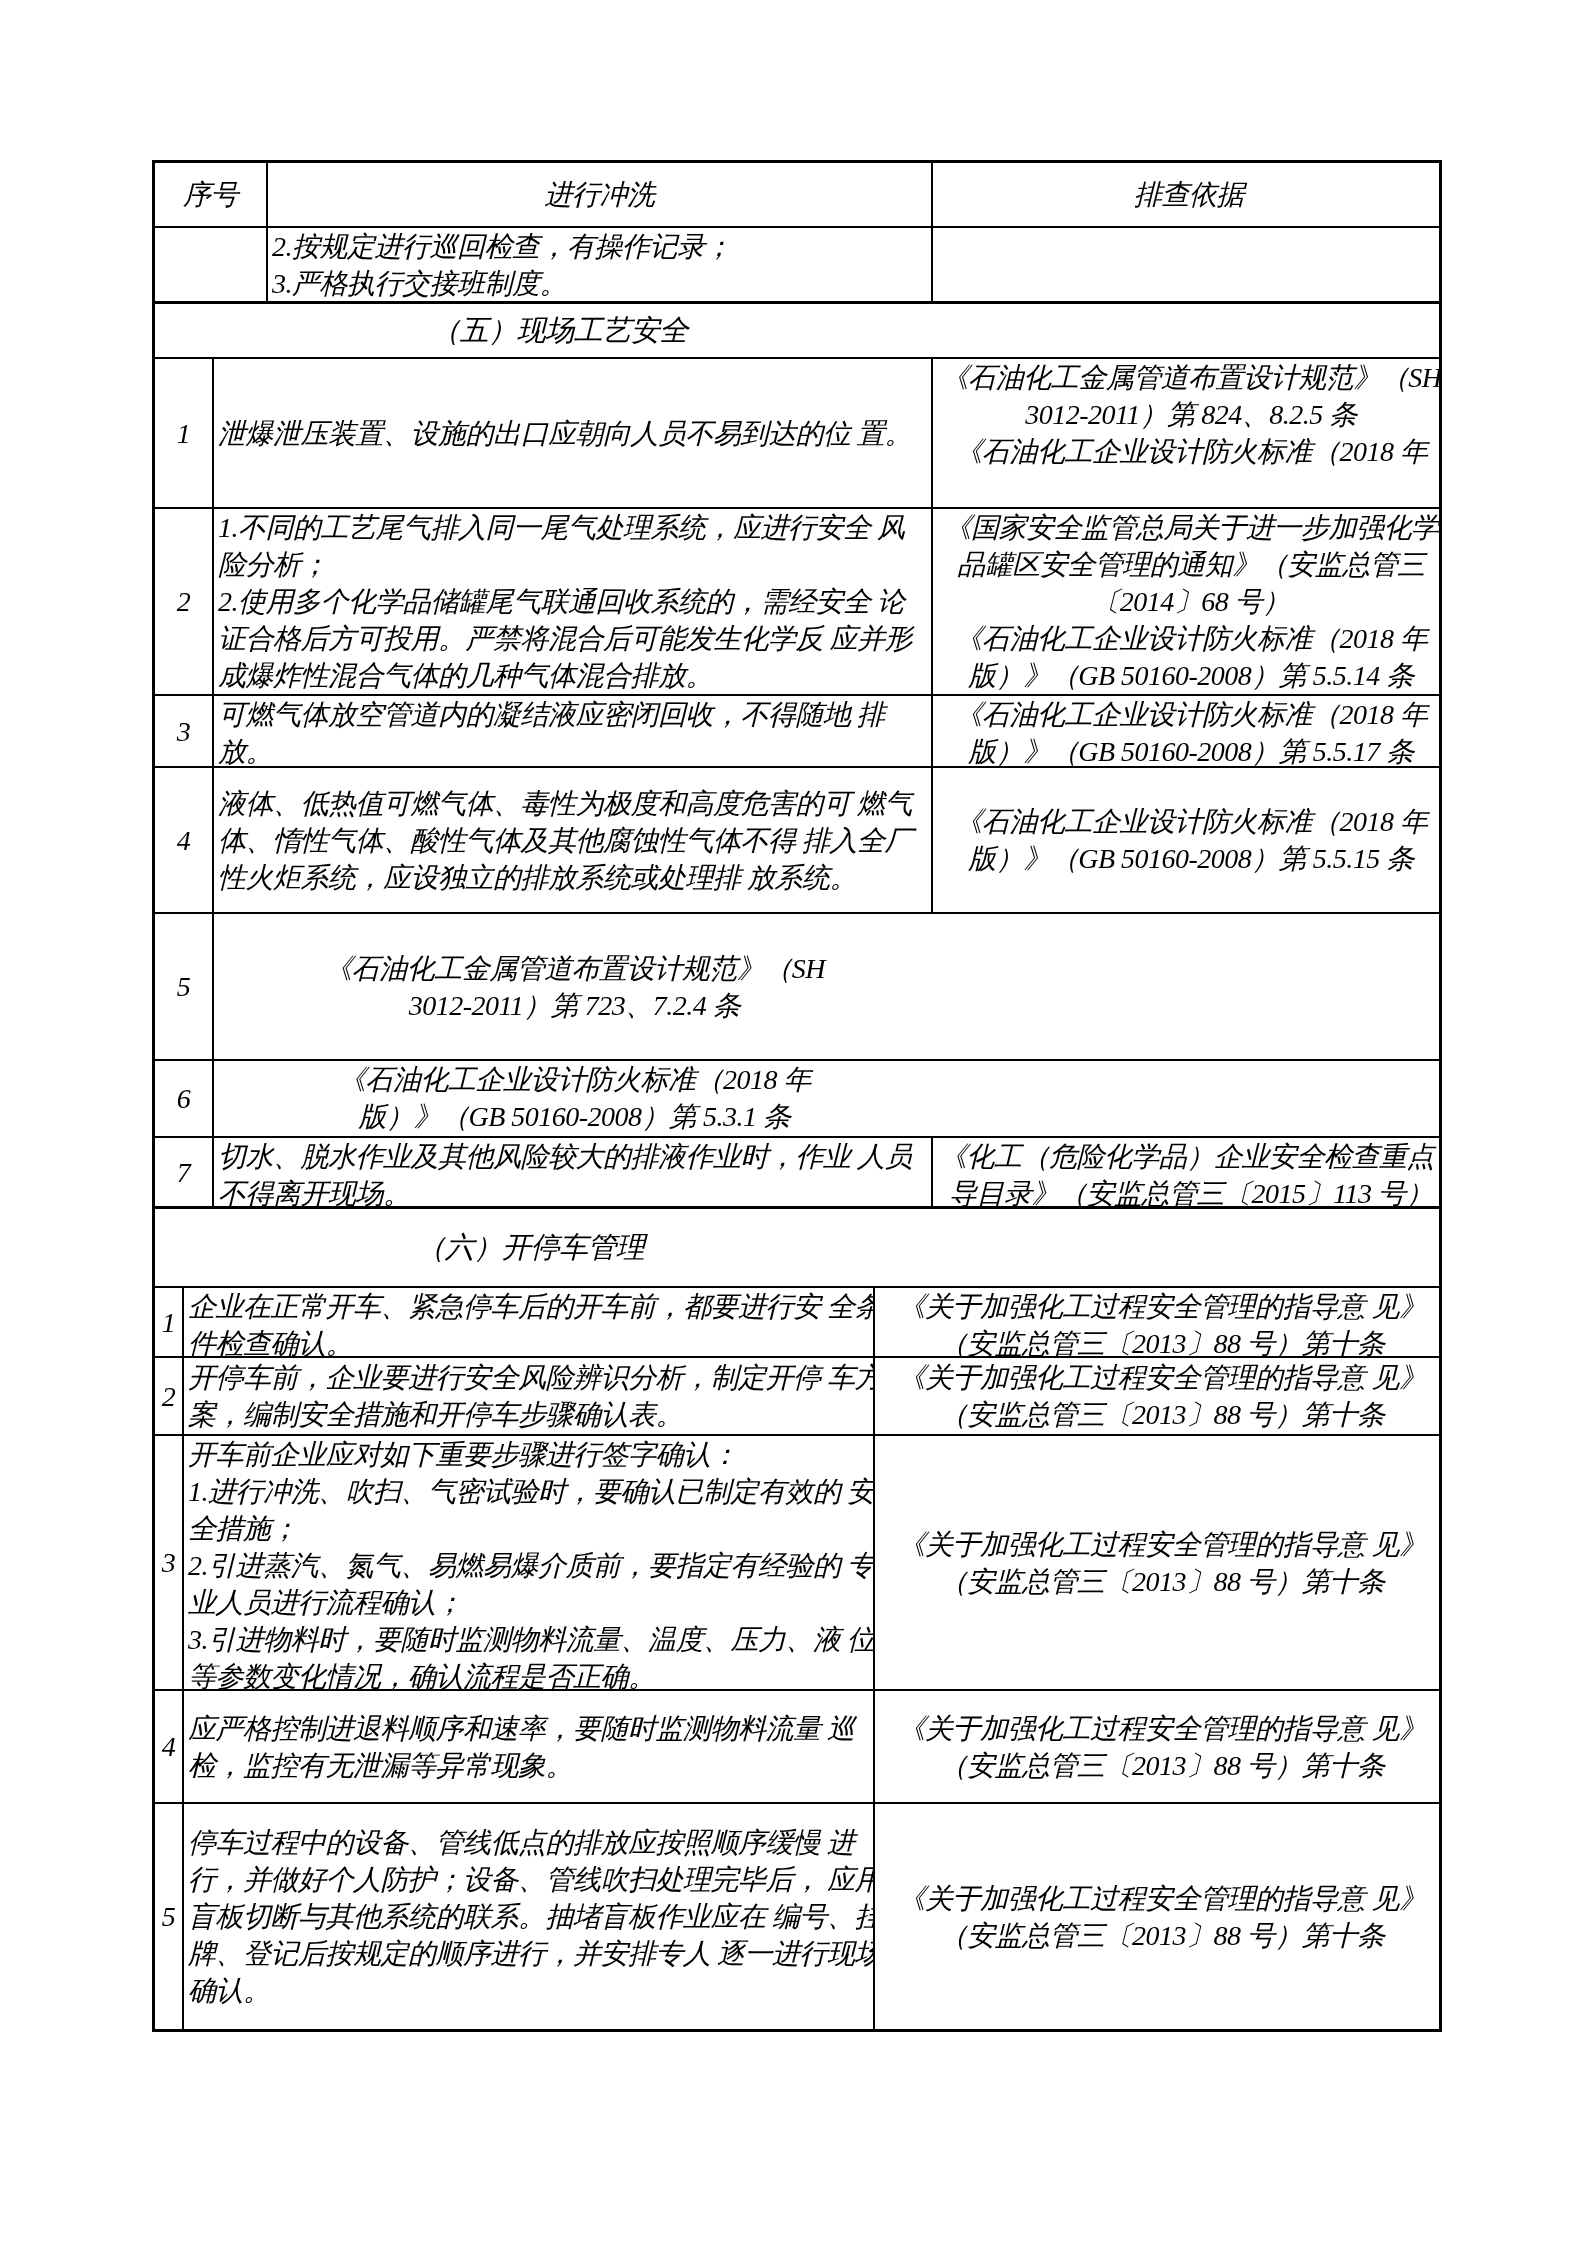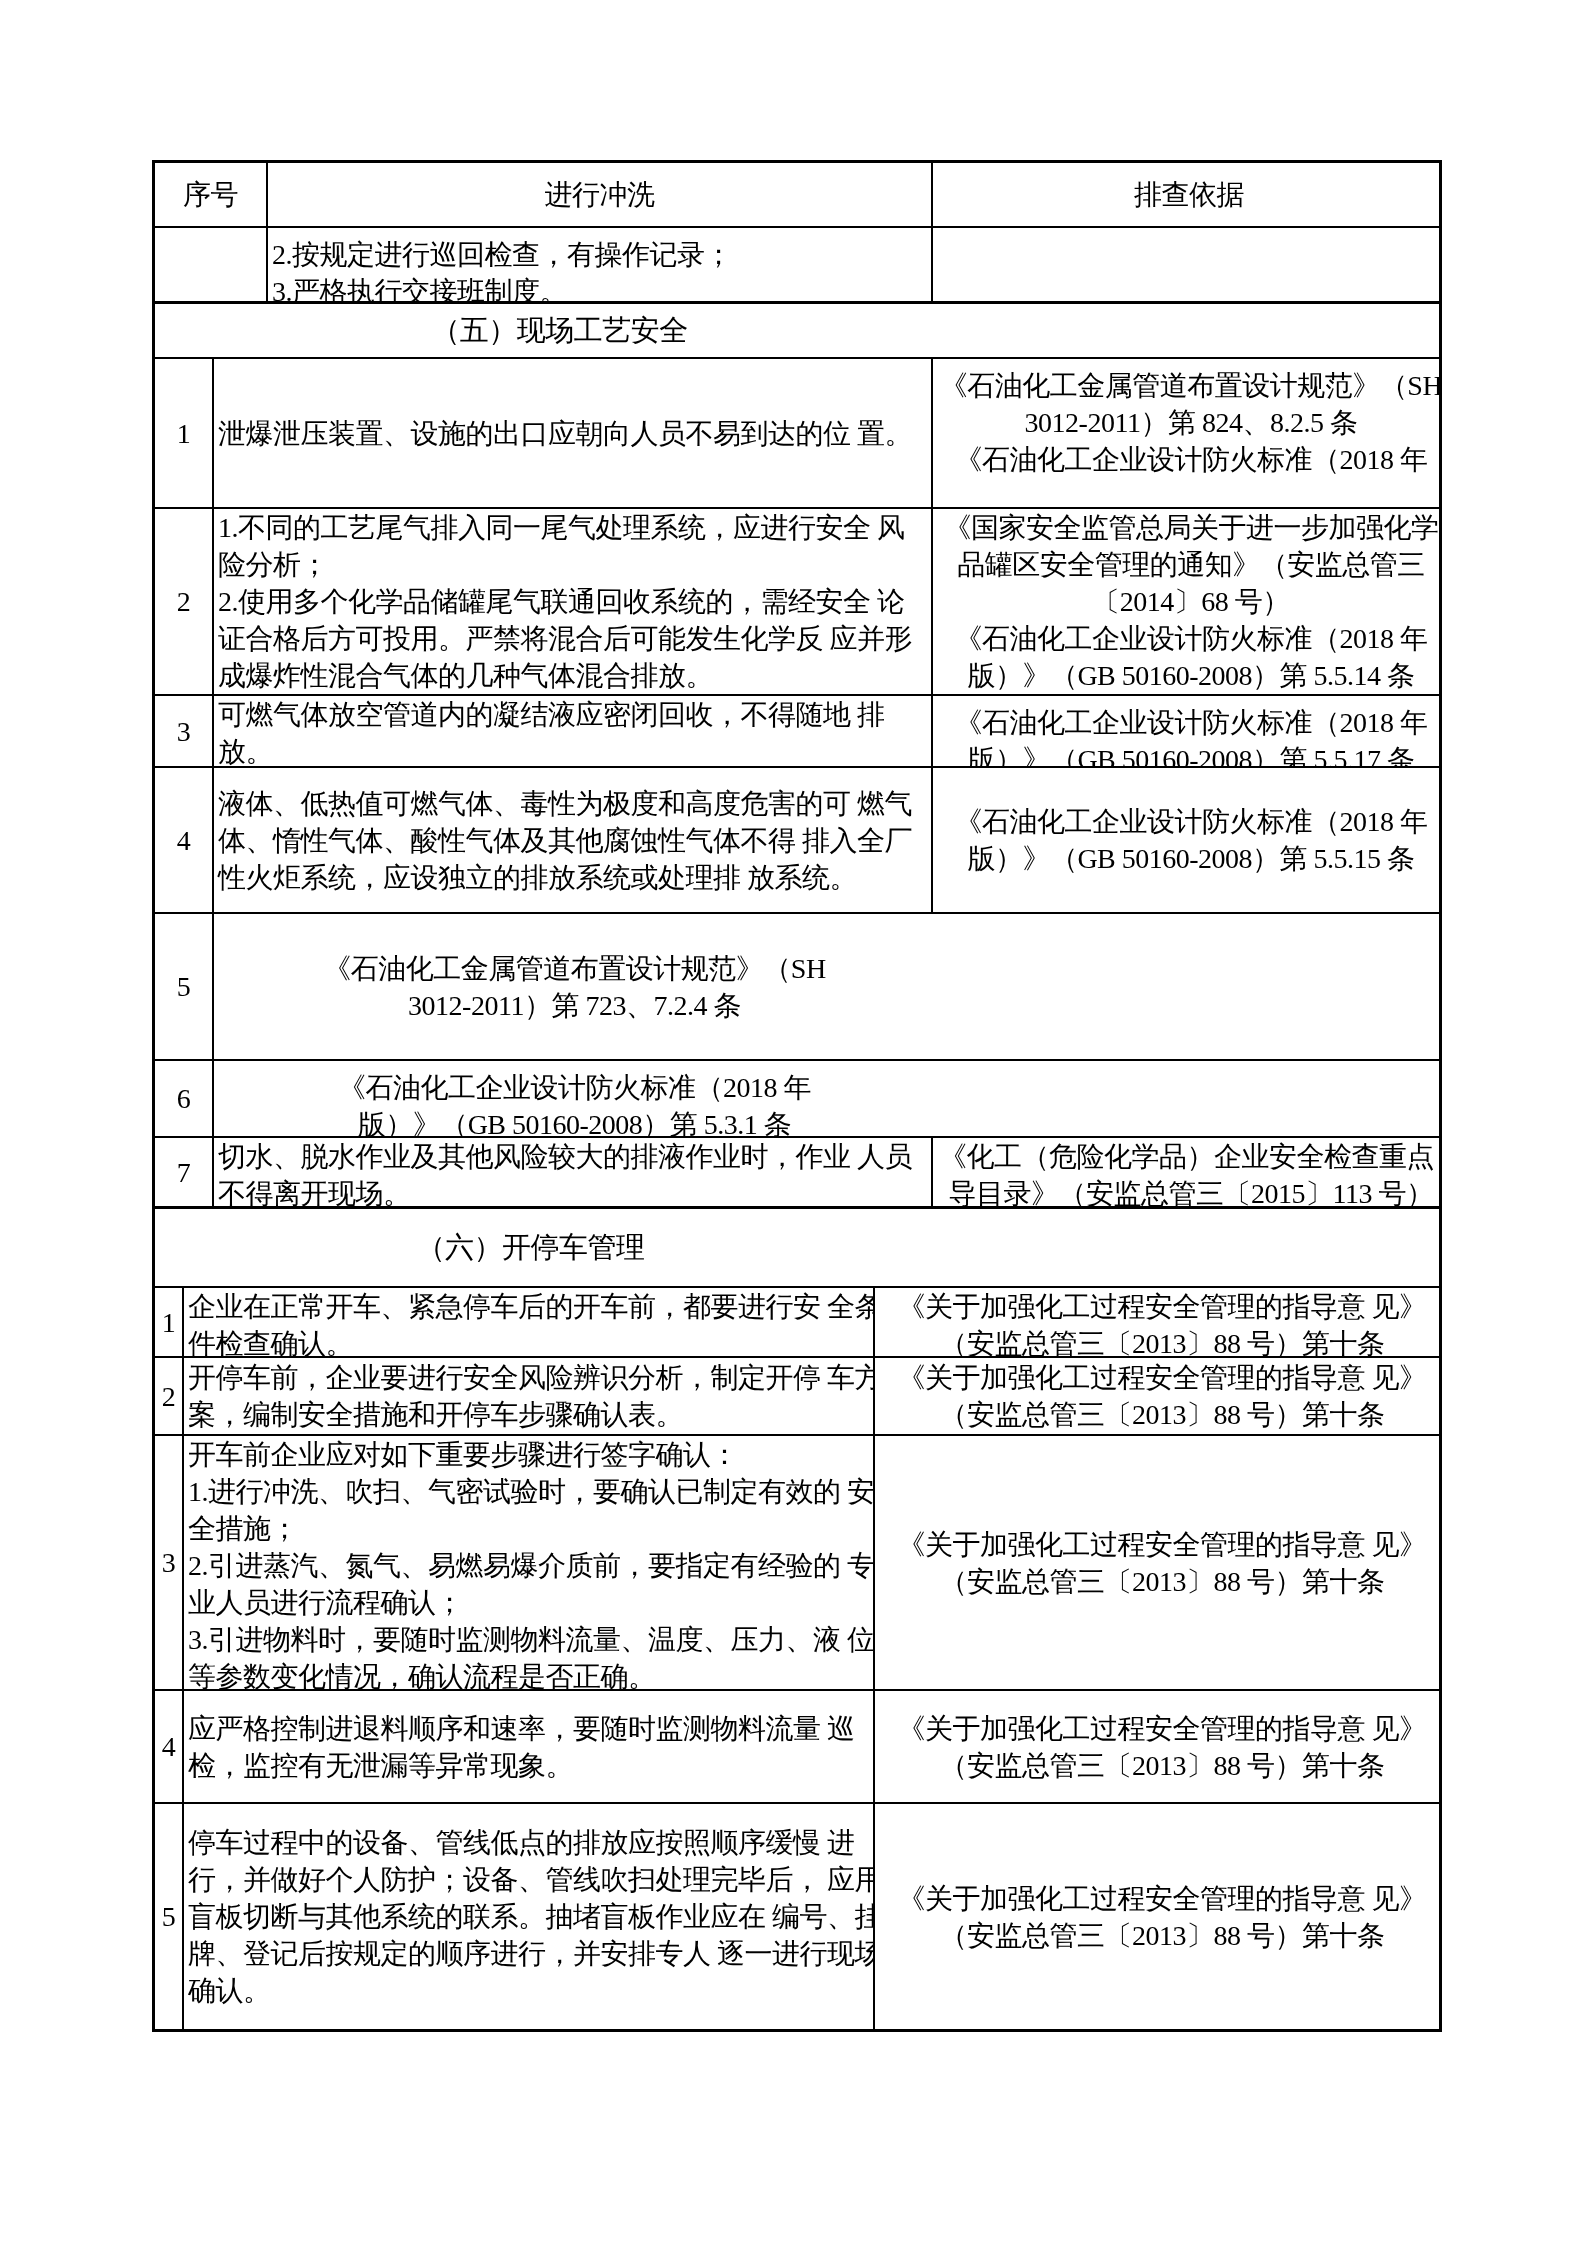--- a/index.html
+++ b/index.html
@@ -29,23 +29,24 @@
     box-sizing:border-box;
     overflow:hidden;
     display:flex;
     flex-direction:column;
     justify-content:center;
     justify-content:safe center;
     font-size:28px;
     line-height:37px;
     letter-spacing:-0.5px;
     white-space:pre;
+    font-style:italic;
   }
   .c + .c{border-left:2px solid #000;}
-  .v-top{justify-content:flex-start;padding-top:8px;}
+  .v-top{justify-content:flex-start;padding-top:0;}
   .no-cell{text-align:center;padding:0 1px;}
   .content-cell{padding-left:4px;padding-right:2px;text-align:left;}
   .basis-cell{padding-left:6px;padding-right:2px;text-align:center;}
   .hdr .c{text-align:center;}
   .banner-cell{
     text-align:center;
     font-size:29px;
     padding-left:33px;
   }
   .banner-spacer{}

